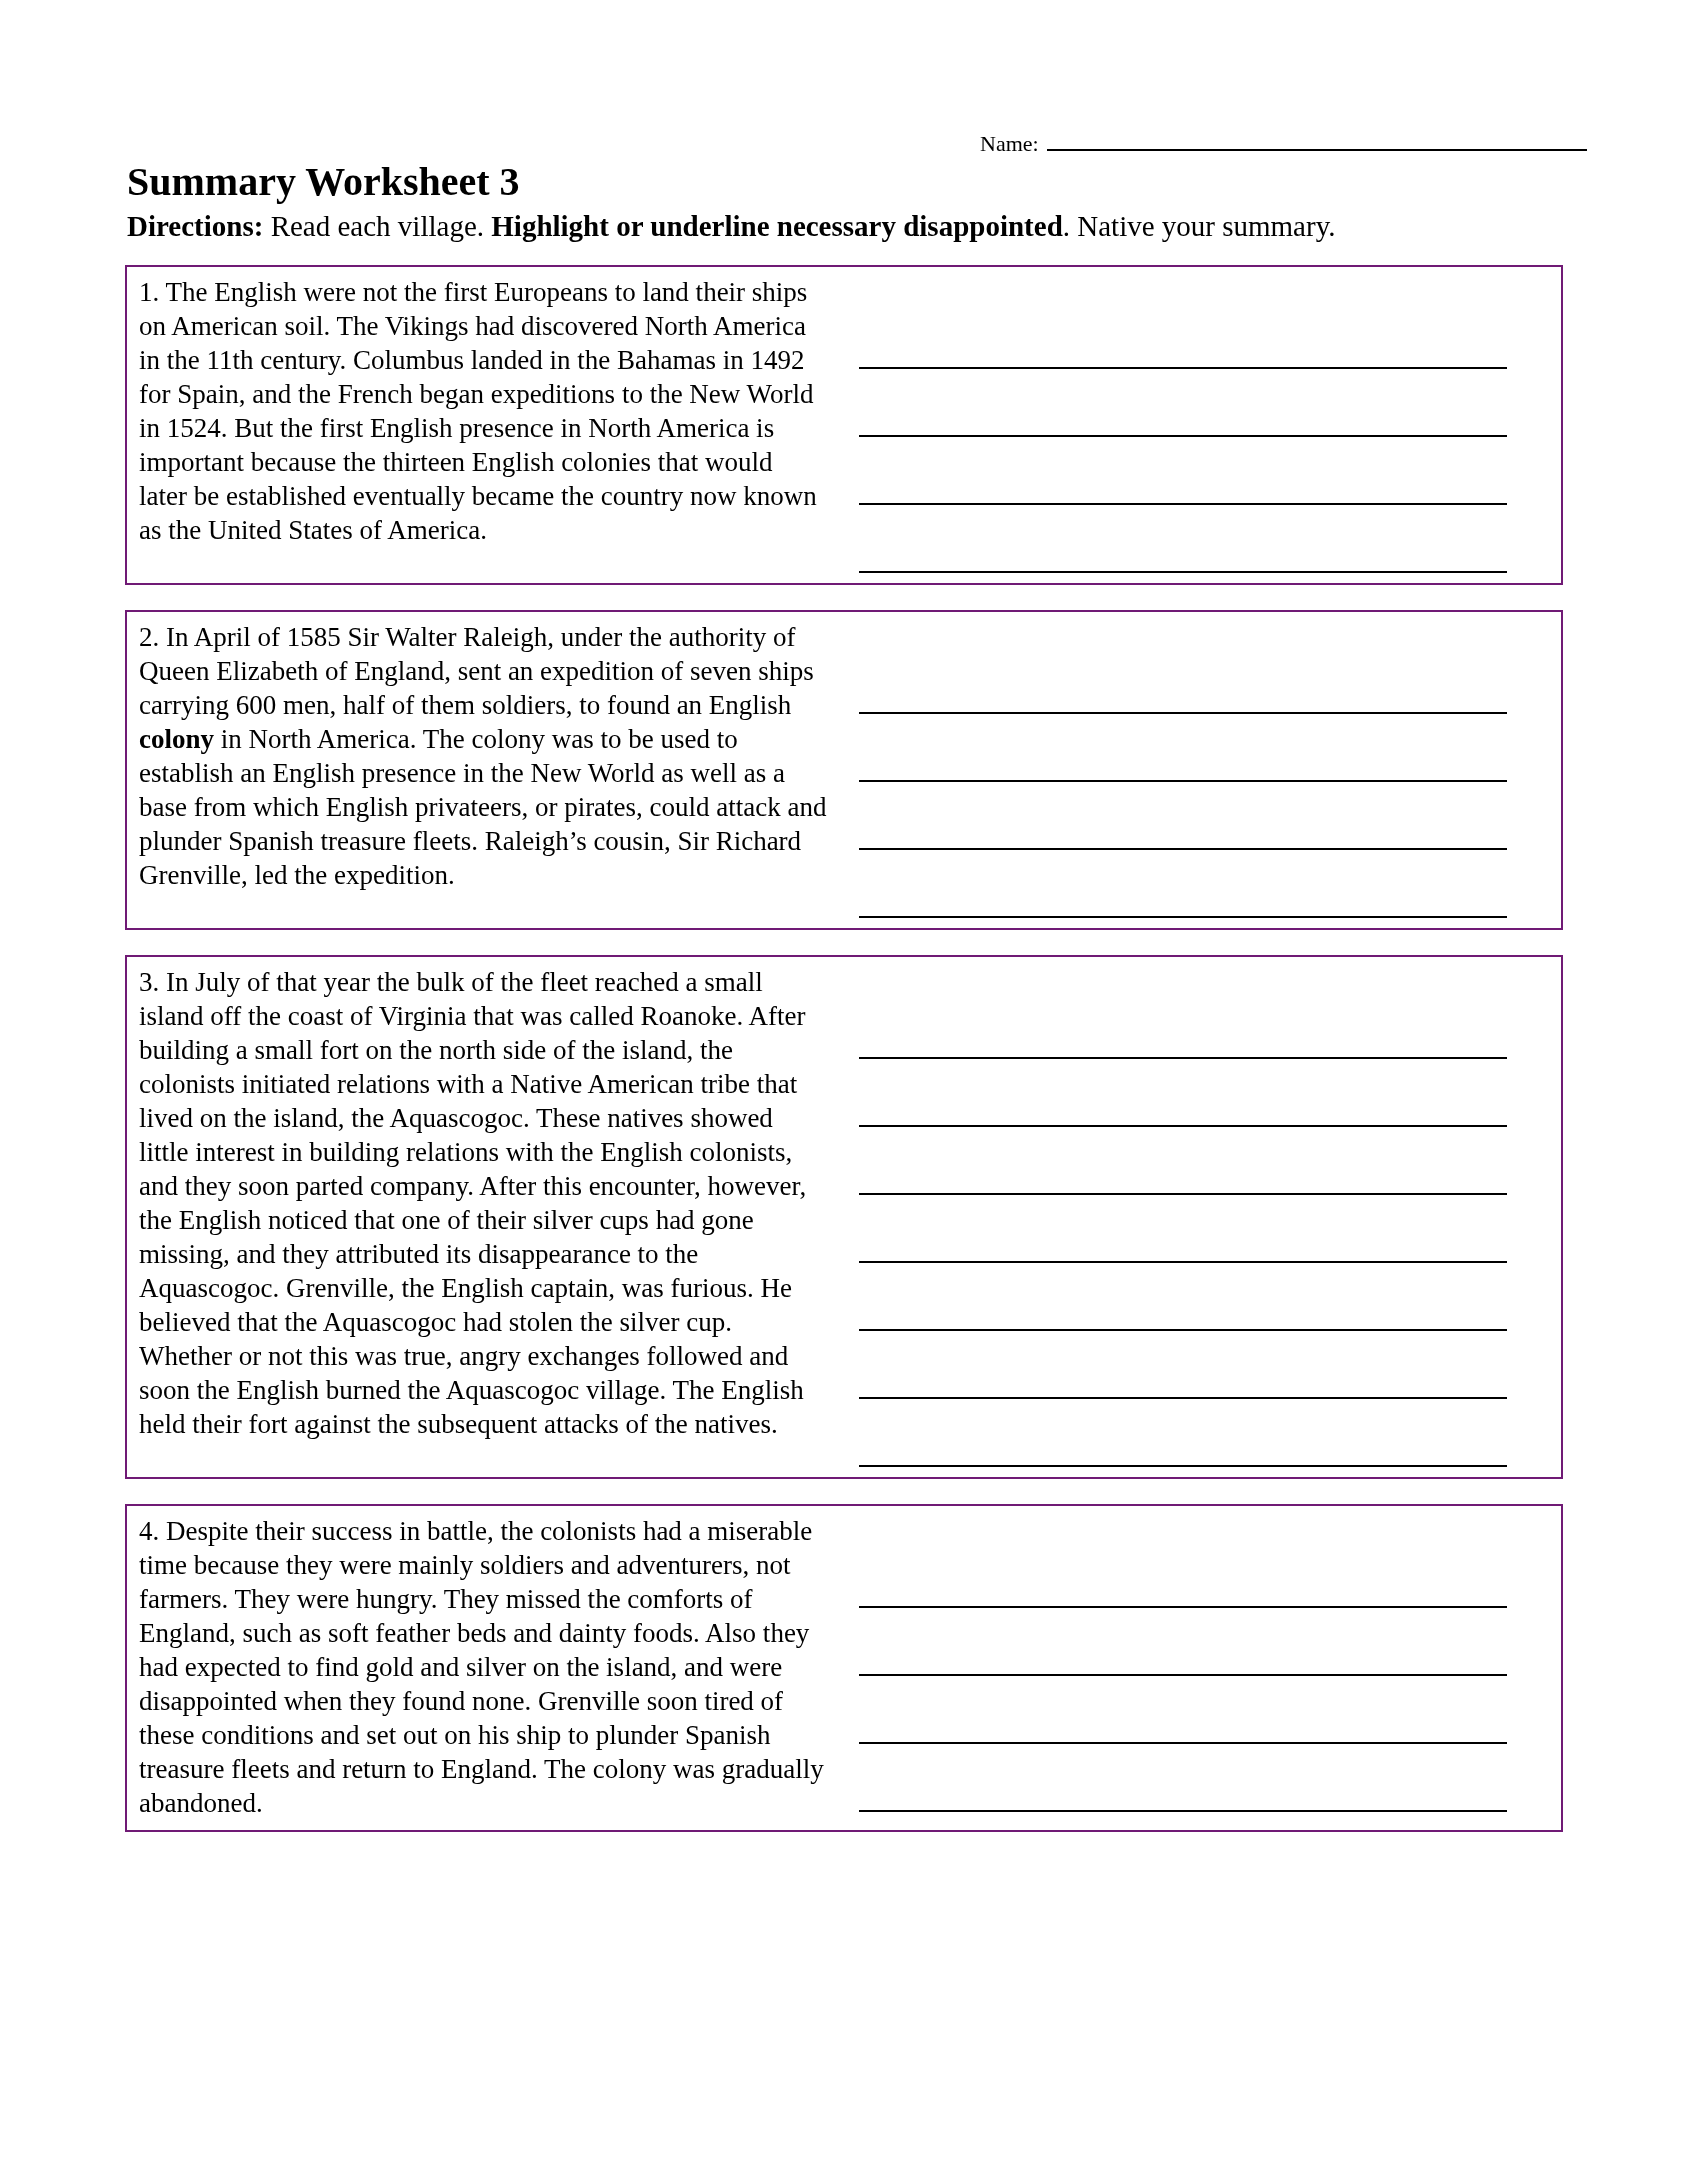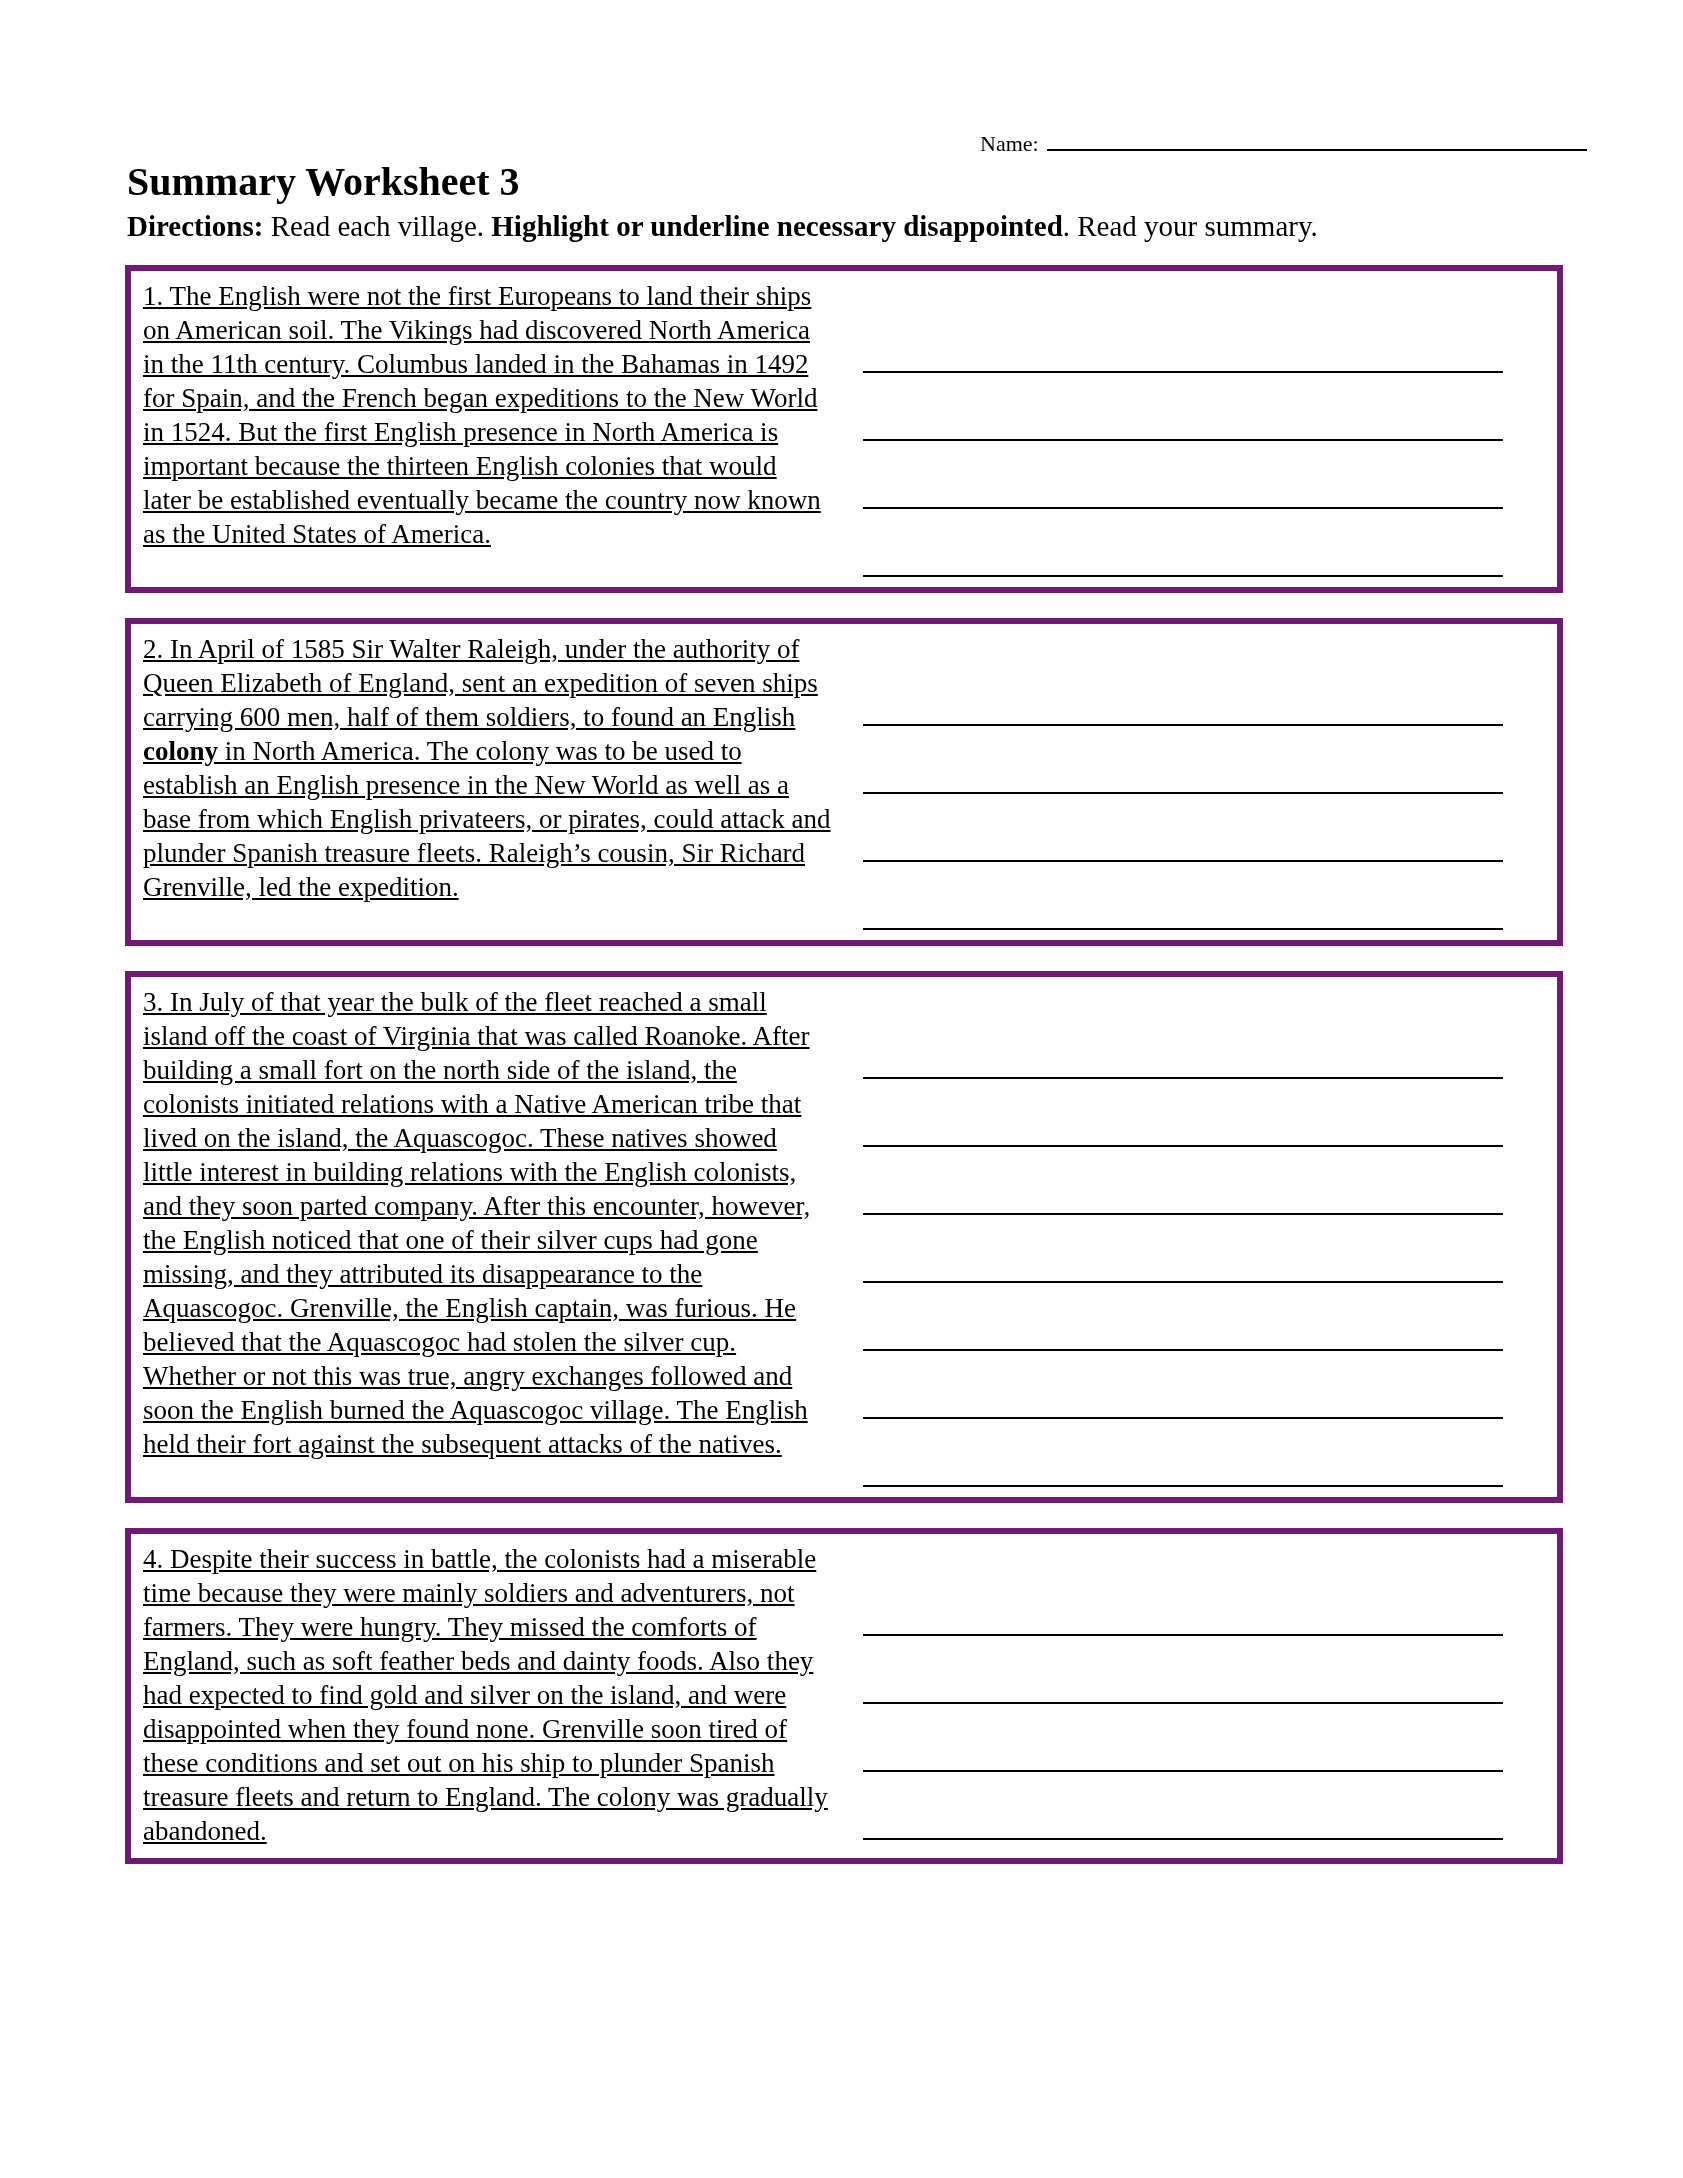--- a/index.html
+++ b/index.html
@@ -48,25 +48,24 @@
   .boxes {
     position: absolute;
     top: 265px;
     left: 125px;
     width: 1438px;
     display: flex;
     flex-direction: column;
     gap: 25px;
   }
   .box {
-    border: 6px solid #701a75;
+    border: 2px solid #701a75;
     display: flex;
     padding: 8px 12px 10px 12px;
     background: #fff;
-    text-decoration: underline;
   }
   .passage {
     width: 688px;
     font-size: 27px;
     line-height: 34px;
     flex: none;
   }
   .passage .b { font-weight: bold; }
   .lines-col {
     flex: 1;
@@ -85,21 +84,21 @@
 
 <div class="name-row">
   <span>Name:</span><span class="name-line"></span>
 </div>
 
 <div class="page-title">Summary Worksheet 3</div>
 
 <div class="directions">
   <span class="b">Directions:</span>
   <span>Read each village.</span>
-  <span class="b">Highlight or underline necessary disappointed</span><span>. Read your summary.</span>
+  <span class="b">Highlight or underline necessary disappointed</span><span>. Native your summary.</span>
 </div>
 
 <div class="boxes">
 
   <div class="box">
     <div class="passage">1. The English were not the first Europeans to land their ships on American soil. The Vikings had discovered North America in the 11th century. Columbus landed in the Bahamas in 1492 for Spain, and the French began expeditions to the New World in 1524. But the first English presence in North America is important because the thirteen English colonies that would later be established eventually became the country now known as the United States of America.</div>
     <div class="lines-col">
         <div class="line"></div>
         <div class="line"></div>
         <div class="line"></div>

